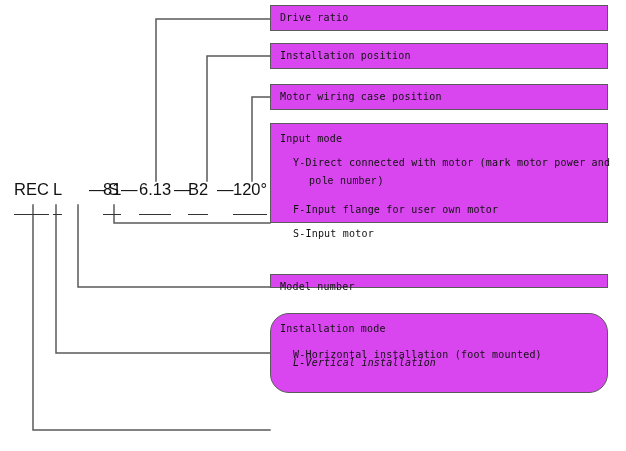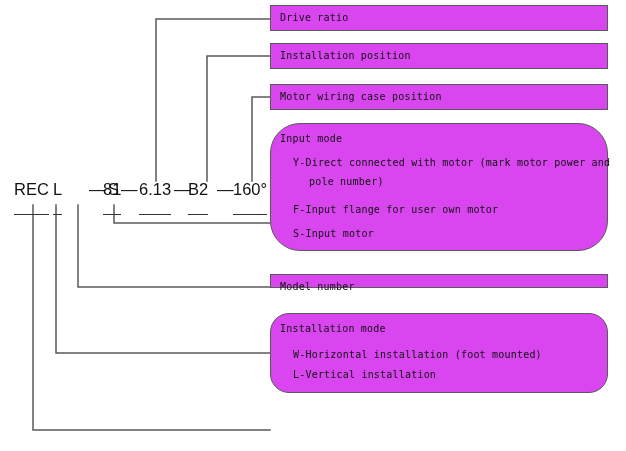--- a/index.html
+++ b/index.html
@@ -36,20 +36,21 @@
     position: absolute;
     left: 9px;
   }
   .box .sub {
     position: absolute;
     left: 22px;
   }
   .box .sub2 {
     position: absolute;
     left: 38px;
+    font-family: Liberation Mono, monospace;
   }
 
   
   #code {
     position: absolute;
     left: 0;
     top: 180px;
     height: 26px;
     font-family: "Liberation Sans", sans-serif;
     font-size: 16.5px;
@@ -114,47 +115,47 @@
     <span class="dash" style="left:121px;">—</span>
 
     <span class="seg" style="left:139px;">6.13</span>
 
     <span class="dash" style="left:174px;">—</span>
 
     <span class="seg" style="left:188px;">B2</span>
 
     <span class="dash" style="left:217px;">—</span>
 
-    <span class="seg" style="left:233px;">160°</span>
+    <span class="seg" style="left:233px;">120°</span>
   </div>
 
   <div class="box" style="left:270px; top:5px; width:338px; height:26px;">
     <span class="line title" style="top:7px;">Drive ratio</span>
   </div>
 
   <div class="box" style="left:270px; top:84px; width:338px; height:26px;">
     <span class="line title" style="top:7px;">Motor wiring case position</span>
   </div>
 
   <div class="box" style="left:270px; top:43px; width:338px; height:26px;">
     <span class="line title" style="top:7px;">Installation position</span>
   </div>
 
-  <div class="box" style="left:270px; top:123px; width:338px; height:128px;border-radius:30px;">
+  <div class="box" style="left:270px; top:123px; width:338px; height:100px;">
     <span class="line title" style="top:10px;">Input mode</span>
     <span class="line sub" style="top:34px;">Y-Direct connected with motor (mark motor power and</span>
     <span class="line sub2" style="top:53px;">pole number)</span>
     <span class="line sub" style="top:81px;">F-Input flange for user own motor</span>
     <span class="line sub" style="top:105px;">S-Input motor</span>
   </div>
 
   <div class="box" style="left:270px; top:274px; width:338px; height:14px;">
     <span class="line title" style="top:7px;">Model number</span>
   </div>
 
   <div class="box" style="left:270px; top:313px; width:338px; height:80px;border-radius:19px;">
     <span class="line title" style="top:10px;">Installation mode</span>
     <span class="line sub" style="top:36px;">W-Horizontal installation (foot mounted)</span>
-    <span class="line sub" style="top:56px;">L-Vertical installation</span>
+    <span class="line sub" style="top:44px;font-style:italic;">L-Vertical installation</span>
   </div>
 
 
 </div>
 
 </body></html>

